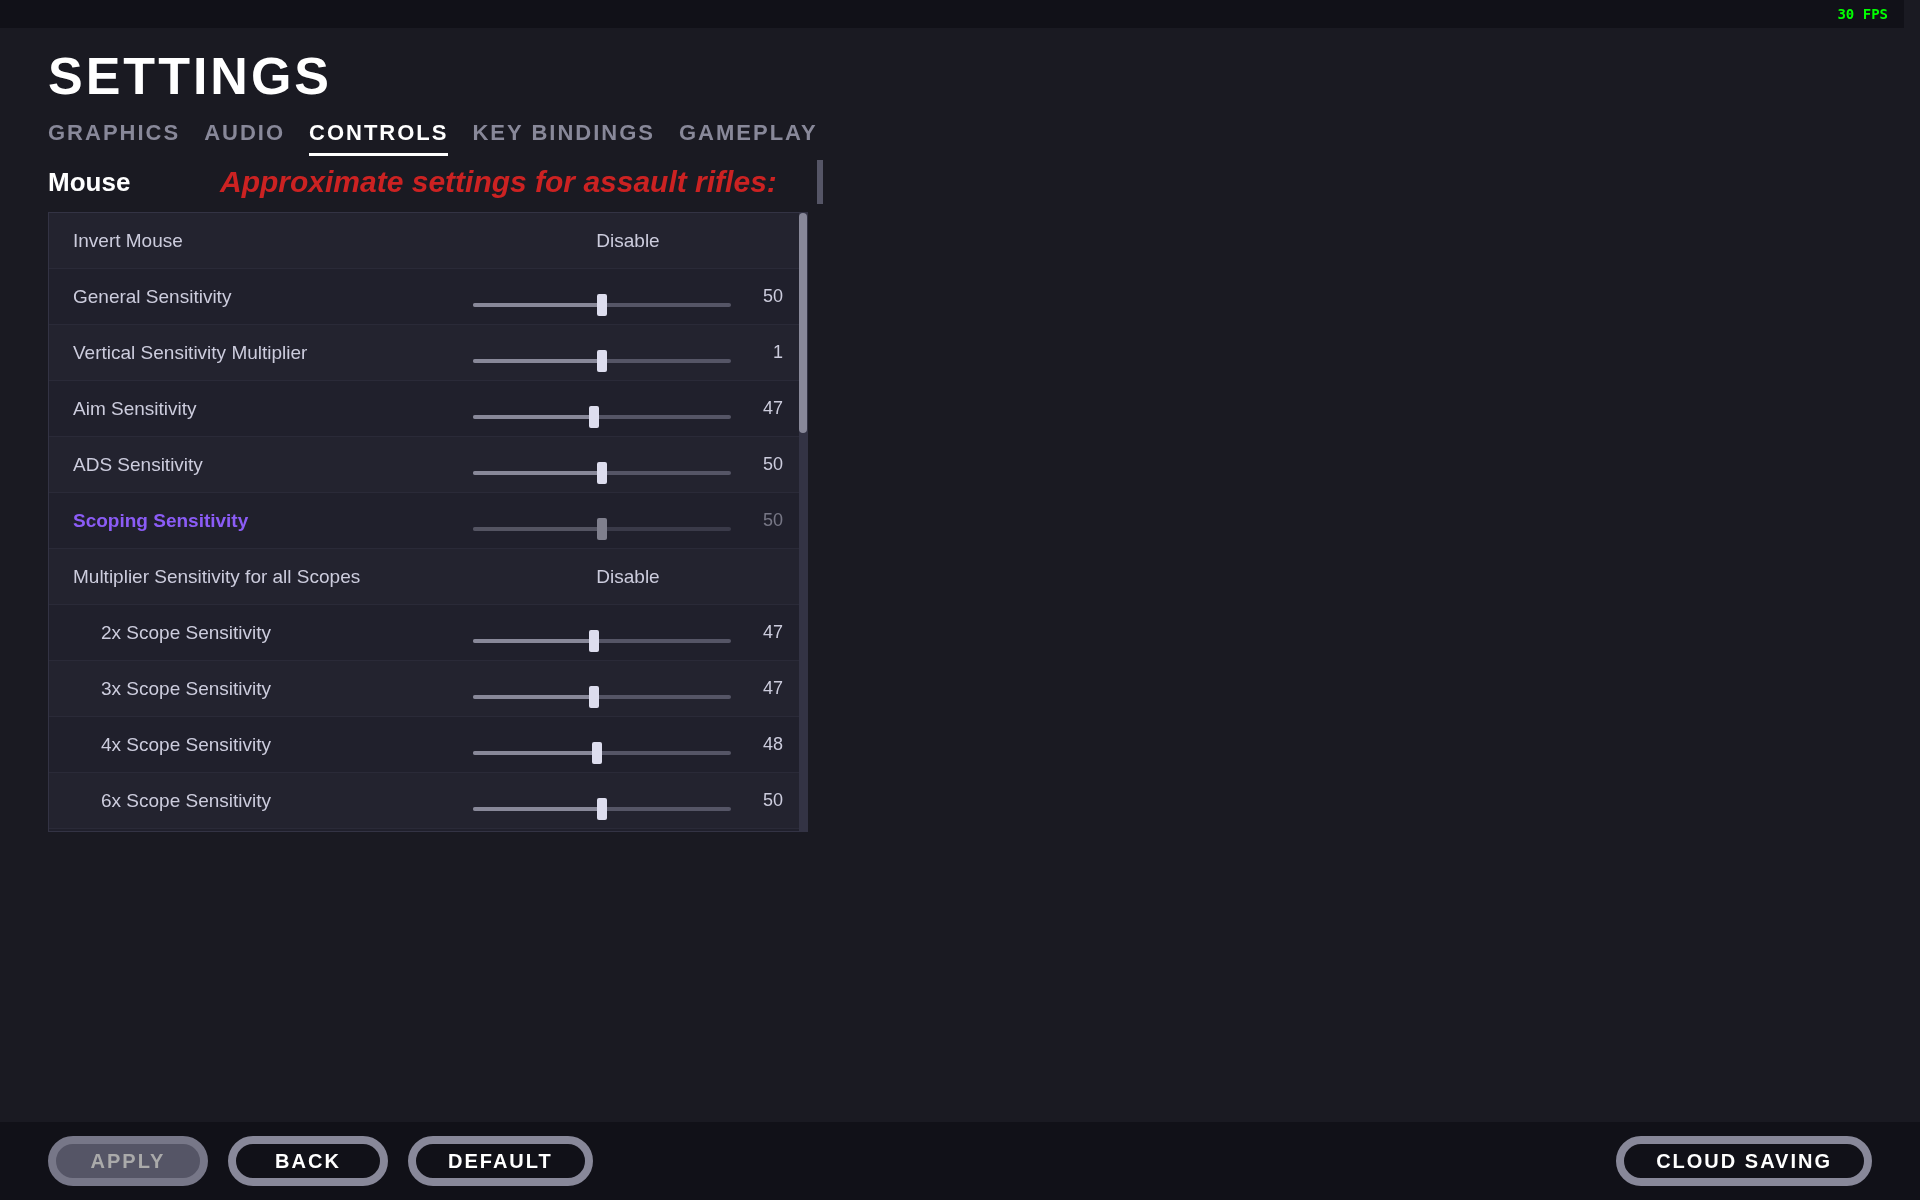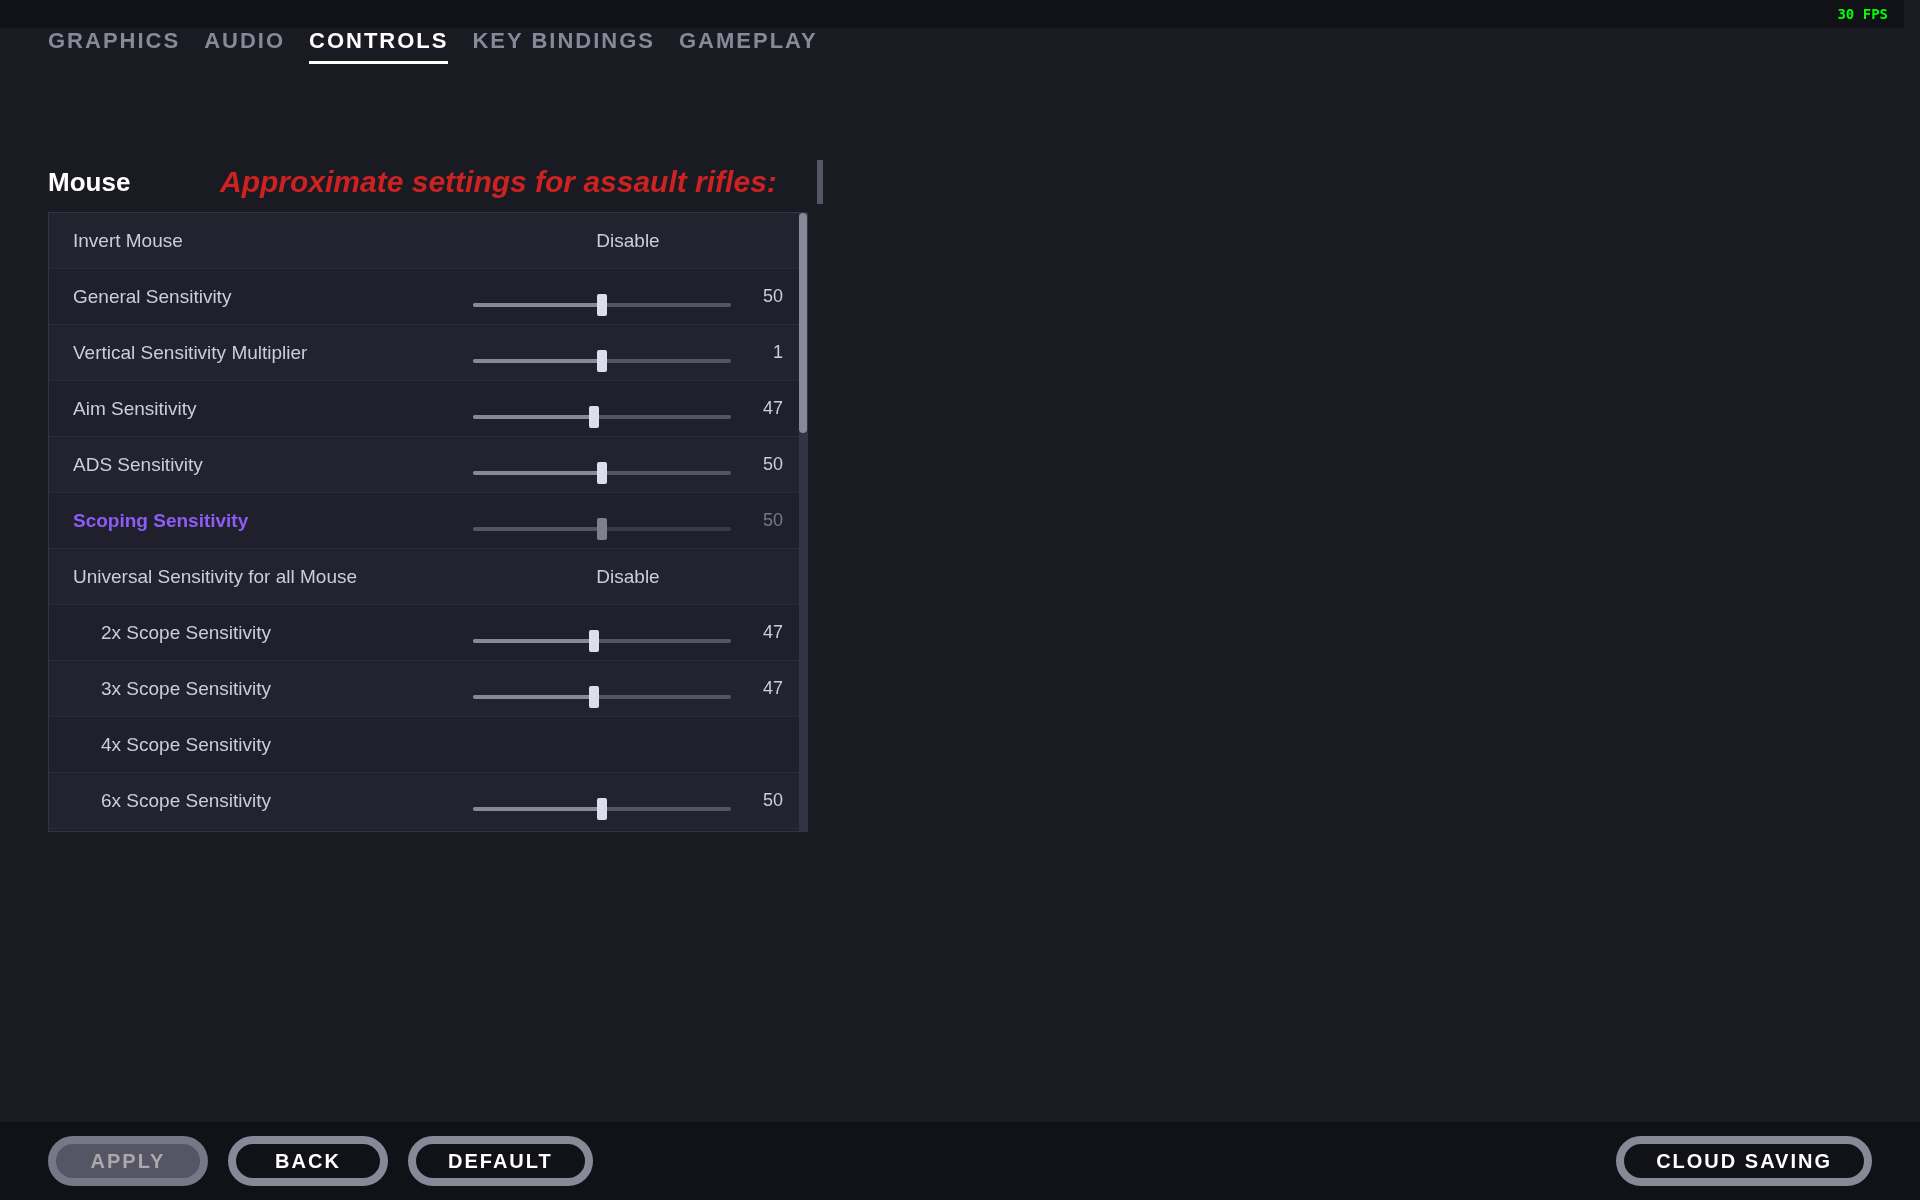--- a/index.html
+++ b/index.html
@@ -280,20 +280,21 @@
     .spacer { flex: 1; }
   </style>
 </head>
 <body>
 
 <div class="top-bar">
   <span class="fps-counter">30 FPS</span>
 </div>
 
 <div class="header">
+  <div class="page-title">SETTINGS</div>
   <nav class="tab-nav">
     <div class="tab-item">GRAPHICS</div>
     <div class="tab-item">AUDIO</div>
     <div class="tab-item active">CONTROLS</div>
     <div class="tab-item">KEY BINDINGS</div>
     <div class="tab-item">GAMEPLAY</div>
   </nav>
 </div>
 
 <div class="main-content">
@@ -359,21 +360,21 @@
       <div class="slider-container">
         <div class="slider-track" style="opacity:0.5">
           <div class="slider-fill" style="width:50%"></div>
           <div class="slider-thumb" style="left:calc(50% - 5px)"></div>
         </div>
         <span class="slider-number" style="opacity:0.5">50</span>
       </div>
     </div>
 
     <div class="settings-row">
-      <span class="settings-row-label">Universal Sensitivity for all Mouse</span>
+      <span class="settings-row-label">Multiplier Sensitivity for all Scopes</span>
       <div class="settings-value" style="cursor:pointer;">Disable</div>
     </div>
 
     <div class="settings-row">
       <span class="settings-row-label indented">2x Scope Sensitivity</span>
       <div class="slider-container">
         <div class="slider-track">
           <div class="slider-fill" style="width:47%"></div>
           <div class="slider-thumb" style="left:calc(47% - 5px)"></div>
         </div>
@@ -387,20 +388,27 @@
         <div class="slider-track">
           <div class="slider-fill" style="width:47%"></div>
           <div class="slider-thumb" style="left:calc(47% - 5px)"></div>
         </div>
         <span class="slider-number">47</span>
       </div>
     </div>
 
     <div class="settings-row">
       <span class="settings-row-label indented">4x Scope Sensitivity</span>
+      <div class="slider-container">
+        <div class="slider-track">
+          <div class="slider-fill" style="width:48%"></div>
+          <div class="slider-thumb" style="left:calc(48% - 5px)"></div>
+        </div>
+        <span class="slider-number">48</span>
+      </div>
     </div>
 
     <div class="settings-row">
       <span class="settings-row-label indented">6x Scope Sensitivity</span>
       <div class="slider-container">
         <div class="slider-track">
           <div class="slider-fill" style="width:50%"></div>
           <div class="slider-thumb" style="left:calc(50% - 5px)"></div>
         </div>
         <span class="slider-number">50</span>

